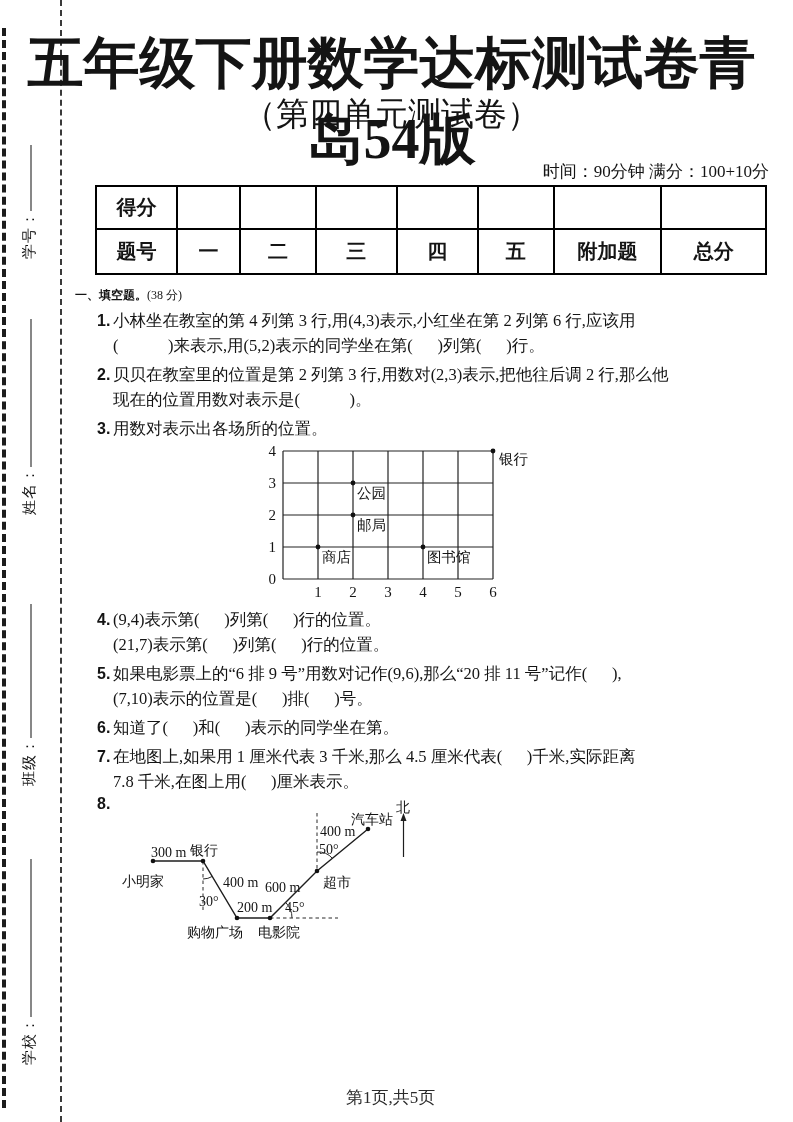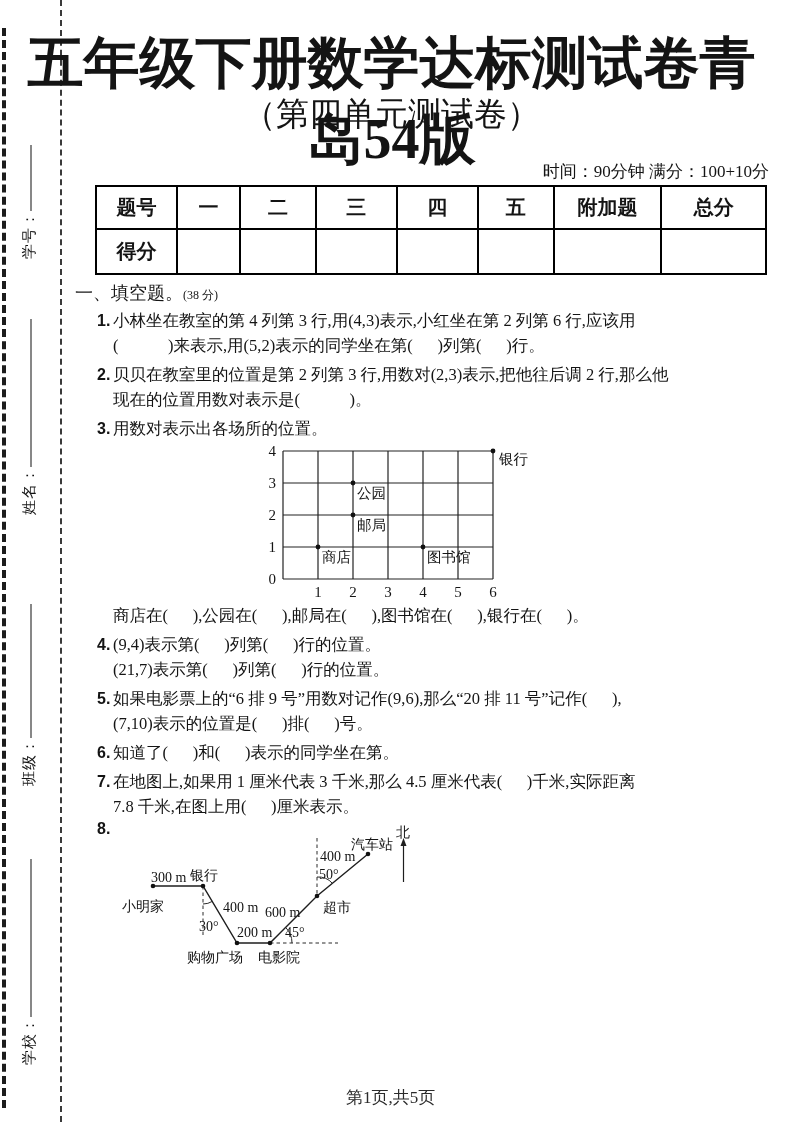--- a/index.html
+++ b/index.html
@@ -19,21 +19,21 @@
   .meta{position:absolute;top:160px;right:24px;font-size:17px;}
   
   .score-table{position:absolute;left:95px;top:185px;width:672px;border-collapse:collapse;
                font-family:"Liberation Sans","DejaVu Sans",sans-serif;font-weight:bold;font-size:20px;}
   .score-table td{border:2px solid #000;text-align:center;padding:0;}
   .score-table tr:nth-child(1) td{height:41px;}
   .score-table tr:nth-child(2) td{height:43px;}
   
   .questions{position:absolute;left:75px;top:281px;width:708px;font-size:16.5px;line-height:25px;}
   .sec-head{white-space:pre;margin:0 0 0 0;}
-  .sec-title{font-family:"Liberation Sans","DejaVu Sans",sans-serif;font-weight:normal;font-size:18px;}
+  .sec-title{font-family:"Liberation Sans","DejaVu Sans",sans-serif;font-weight:bold;font-size:12px;}
   .sec-pts{font-size:12px;}
   .q{position:relative;padding-left:38px;margin-bottom:4px;}
   .q-num{position:absolute;left:22px;top:0;font-family:"Liberation Sans","DejaVu Sans",sans-serif;
          font-weight:bold;font-size:16px;}
   .q-line{white-space:pre;}
   .q3-svg{display:block;margin:2px 0 0 140px;}
   .q8-svg{display:block;margin:-7px 0 0 -28px;}
   svg text{font-family:"Liberation Serif","DejaVu Serif",serif;fill:#141414;}
   .footer{position:absolute;left:0;right:12px;top:1086px;text-align:center;font-size:17px;color:#2b2b2b;}
 </style>
@@ -68,38 +68,38 @@
         <col style="width:9.4%">
         <col style="width:11.3%">
         <col style="width:12.1%">
       <col style="width:12.1%">
         <col style="width:11.3%">
         <col style="width:16.1%">
         <col style="width:15.6%">
     </colgroup>
     <tbody>
         <tr>
+      <td>得分</td>
+      <td></td>
+      <td></td>
+      <td></td>
+      <td></td>
+      <td></td>
+      <td></td>
+      <td></td>
+    </tr>
+    <tr>
       <td>题号</td>
       <td>一</td>
       <td>二</td>
       <td>三</td>
       <td>四</td>
       <td>五</td>
       <td>附加题</td>
       <td>总分</td>
-    </tr>
-    <tr>
-      <td>得分</td>
-      <td></td>
-      <td></td>
-      <td></td>
-      <td></td>
-      <td></td>
-      <td></td>
-      <td></td>
     </tr>
   </tbody>
     </table>
 
   <div class="questions">
 
     <div class="sec-head"><span class="sec-title">一、填空题。</span><span class="sec-pts">(38 分)</span></div>
 
     <div class="q">
       <span class="q-num">1.</span>
@@ -144,21 +144,20 @@
           <text x="69" y="119" font-size="14.5">商店</text>
           <circle cx="100" cy="40" r="2.4" fill="#111"></circle>
           <text x="104" y="55" font-size="14.5">公园</text>
           <circle cx="100" cy="72" r="2.4" fill="#111"></circle>
           <text x="104" y="87" font-size="14.5">邮局</text>
           <circle cx="170" cy="104" r="2.4" fill="#111"></circle>
           <text x="174" y="119" font-size="14.5">图书馆</text>
           <circle cx="240" cy="8" r="2.4" fill="#111"></circle>
           <text x="246" y="21" font-size="14.5">银行</text>
         </svg>
-      <div class="q-line">商店在(      ),公园在(      ),邮局在(      ),图书馆在(      ),银行在(      )。</div>
     </div>
 
     <div class="q">
       <span class="q-num">4.</span>
       <div class="q-line">(9,4)表示第(      )列第(      )行的位置。</div>
       <div class="q-line">(21,7)表示第(      )列第(      )行的位置。</div>
     </div>
 
     <div class="q">
       <span class="q-num">5.</span>

